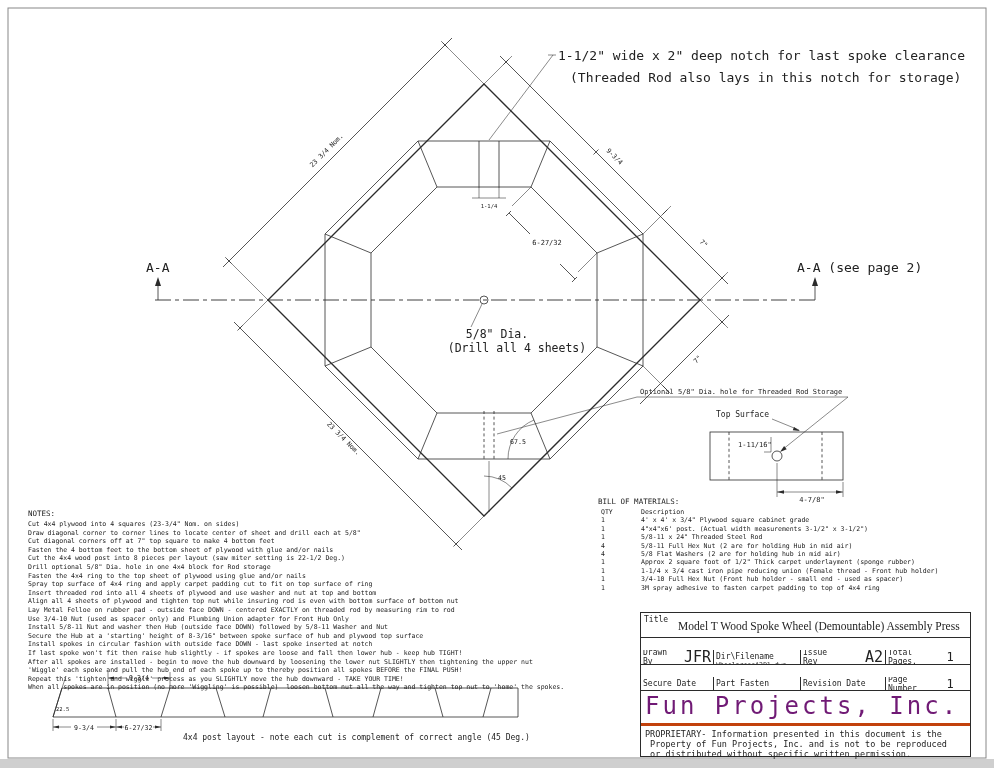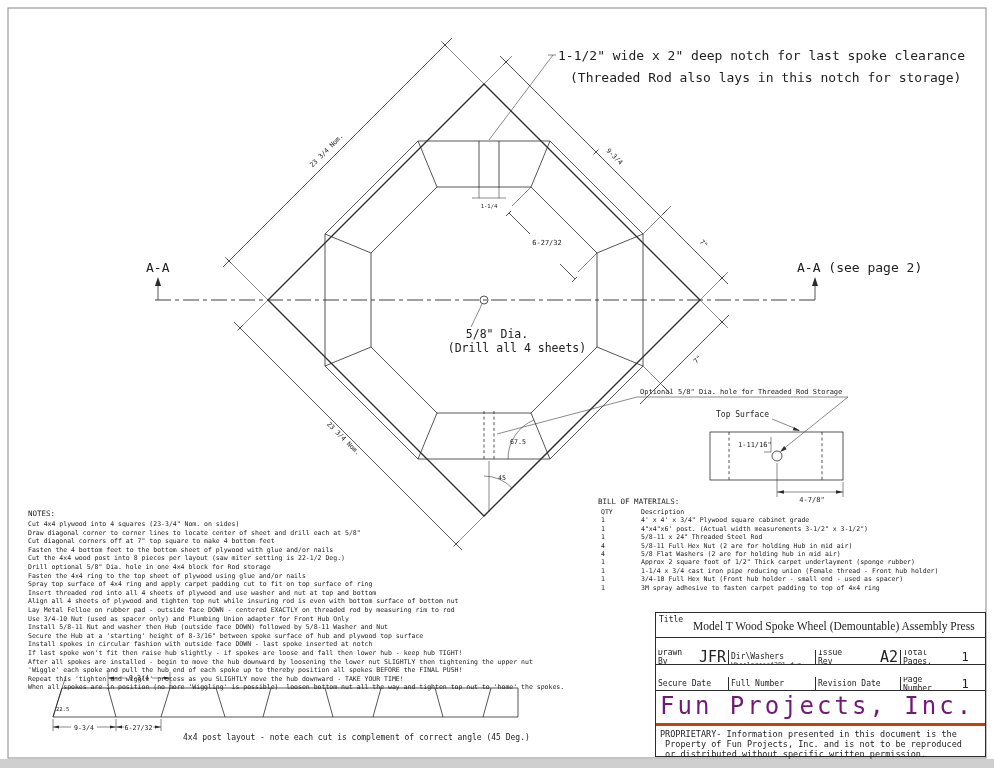--- a/index.html
+++ b/index.html
@@ -23,21 +23,21 @@
   .abs{position:absolute;}
   .notes{left:28px;top:492px;width:600px;margin-top:17px;}
   .notes h4, .bom h4{margin:0 0 2px 0;font:7.5px "DejaVu Sans Mono",monospace;font-weight:normal;}
   .pre{white-space:pre;font:6.5px/8.6px "DejaVu Sans Mono",monospace;}
   .bom{left:598px;top:497px;width:390px;}
   .bom-head{display:flex;font:6.5px/8.4px "DejaVu Sans Mono",monospace;}
   .bom-rows .row{display:flex;font:6.5px/8.4px "DejaVu Sans Mono",monospace;}
   .cell-qty{width:40px;padding-left:3px;flex:none;}
   .cell-desc{flex:1;white-space:nowrap;}
   
-  .tblock{left:655px;top:612px;width:331px;height:145px;border:1.2px solid #2b2b2b;box-sizing:border-box;}
+  .tblock{left:640px;top:612px;width:331px;height:145px;border:1.2px solid #2b2b2b;box-sizing:border-box;}
   .tb-row{box-sizing:border-box;border-bottom:1px solid #2b2b2b;display:flex;}
   .tb-title{height:25px;align-items:flex-start;}
   .tb-title .lbl{font-size:8px;padding:2px 0 0 3px;flex:none;}
   .tb-title .big{font:11.5px "Liberation Serif",serif;white-space:nowrap;padding:7px 0 0 10px;}
   .tb-r2{height:27px;}
   .tb-r3{height:26px;}
   .tb-cell{box-sizing:border-box;border-right:1px solid #2b2b2b;padding:2px 2px;overflow:hidden;margin-top:12px;}
   .tb-cell:last-child{border-right:none;}
   .c1{width:73px;}.c2{width:87px;}.c3{width:85px;}.c4{width:86px;flex:1;}
   .cell-flex{display:flex;align-items:center;}
@@ -324,39 +324,39 @@
   <div class="tb-row tb-title">
     <span class="lbl">Title</span>
     <span class="big">Model T Wood Spoke Wheel (Demountable) Assembly Press</span>
   </div>
   <div class="tb-row tb-r2">
     <div class="tb-cell c1 cell-flex">
       <span class="lbl lbl-w34">Drawn By</span>
       <span class="val-big">JFR</span>
     </div>
     <div class="tb-cell c2 cell-col">
-      <span class="lbl">Dir\Washers</span>
+      <span class="lbl">Dir\Filename</span>
       <span class="val-sm">WheelpressA2P1.dwg</span>
     </div>
     <div class="tb-cell c3 cell-flex">
       <span class="lbl lbl-w34">Issue Rev</span>
       <span class="val-big">A2</span>
     </div>
     <div class="tb-cell c4 cell-flex">
       <span class="lbl lbl-w42">Total Pages.</span>
       <span class="val-med">1</span>
     </div>
   </div>
   <div class="tb-row tb-r3">
     <div class="tb-cell c1 cell-col">
       <span class="lbl">Secure Date</span>
       <span class="val-c">8/14/05</span>
     </div>
     <div class="tb-cell c2 cell-col">
-      <span class="lbl">Full Number</span>
+      <span class="lbl">Part Fasten</span>
       <span class="val-c">None</span>
     </div>
     <div class="tb-cell c3 cell-col">
       <span class="lbl">Revision Date</span>
       <span class="val-c">8/14/06</span>
     </div>
     <div class="tb-cell c4 cell-flex">
       <span class="lbl lbl-w42">Page Number</span>
       <span class="val-med">1</span>
     </div>

